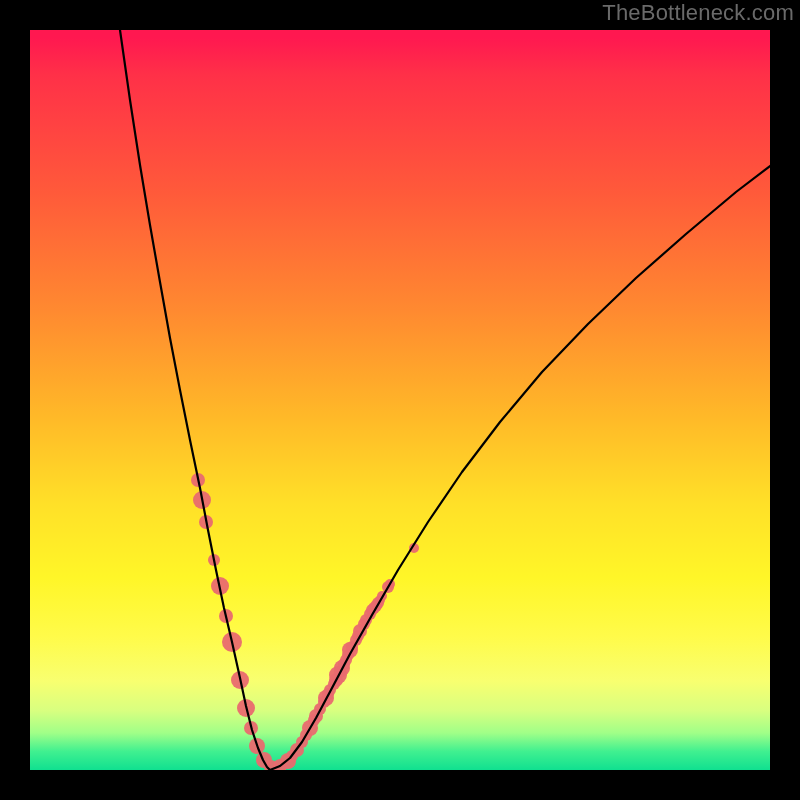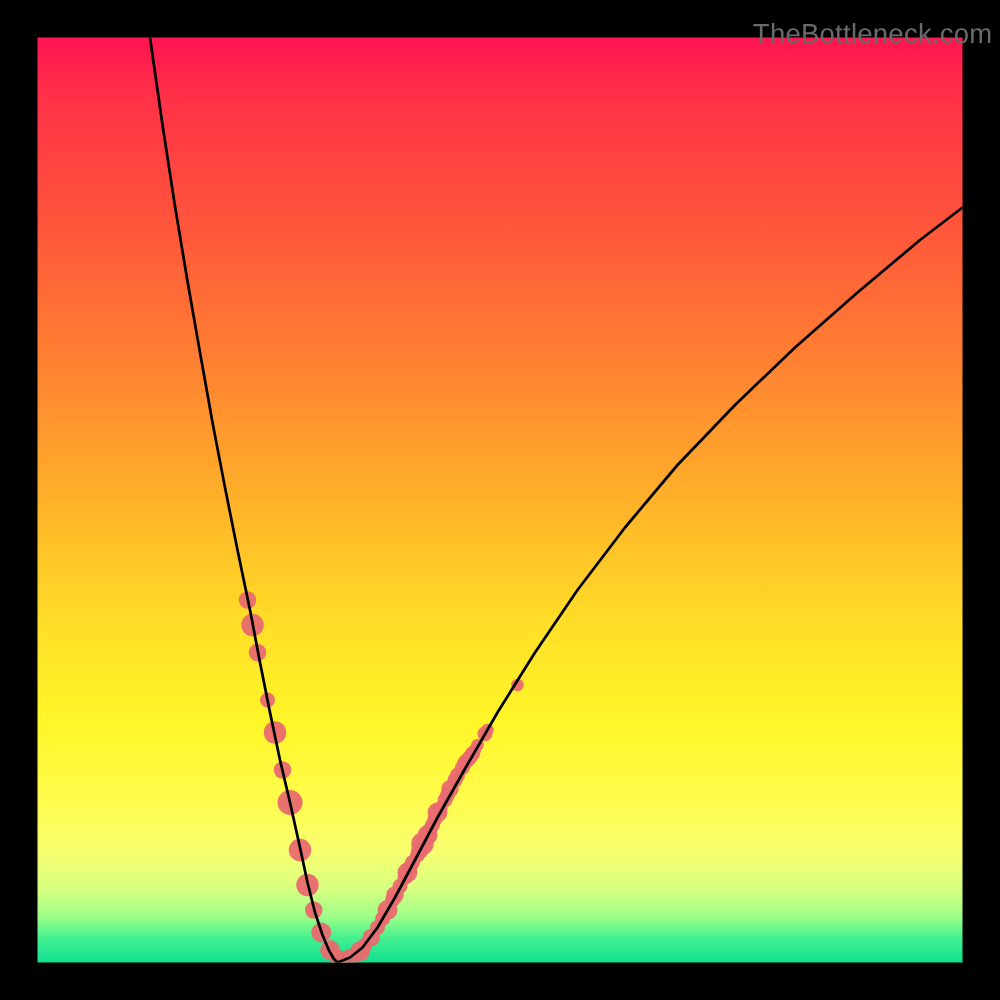--- a/index.html
+++ b/index.html
@@ -37,21 +37,21 @@
       #fffb4a 82%,
       #f8ff70 88%,
       #d8ff80 92%,
       #a0ff88 95%,
       #40f090 97.5%,
       #10e090 100%
     );
   }
   .watermark {
     position: absolute;
-    top: 14px;
+    top: 0;
     right: 6px;
     color: #6a6a6a;
     font-size: 22px;
     font-weight: 500;
     letter-spacing: 0.2px;
     user-select: none;
   }
   svg.curves {
     position: absolute;
     left: 0;

